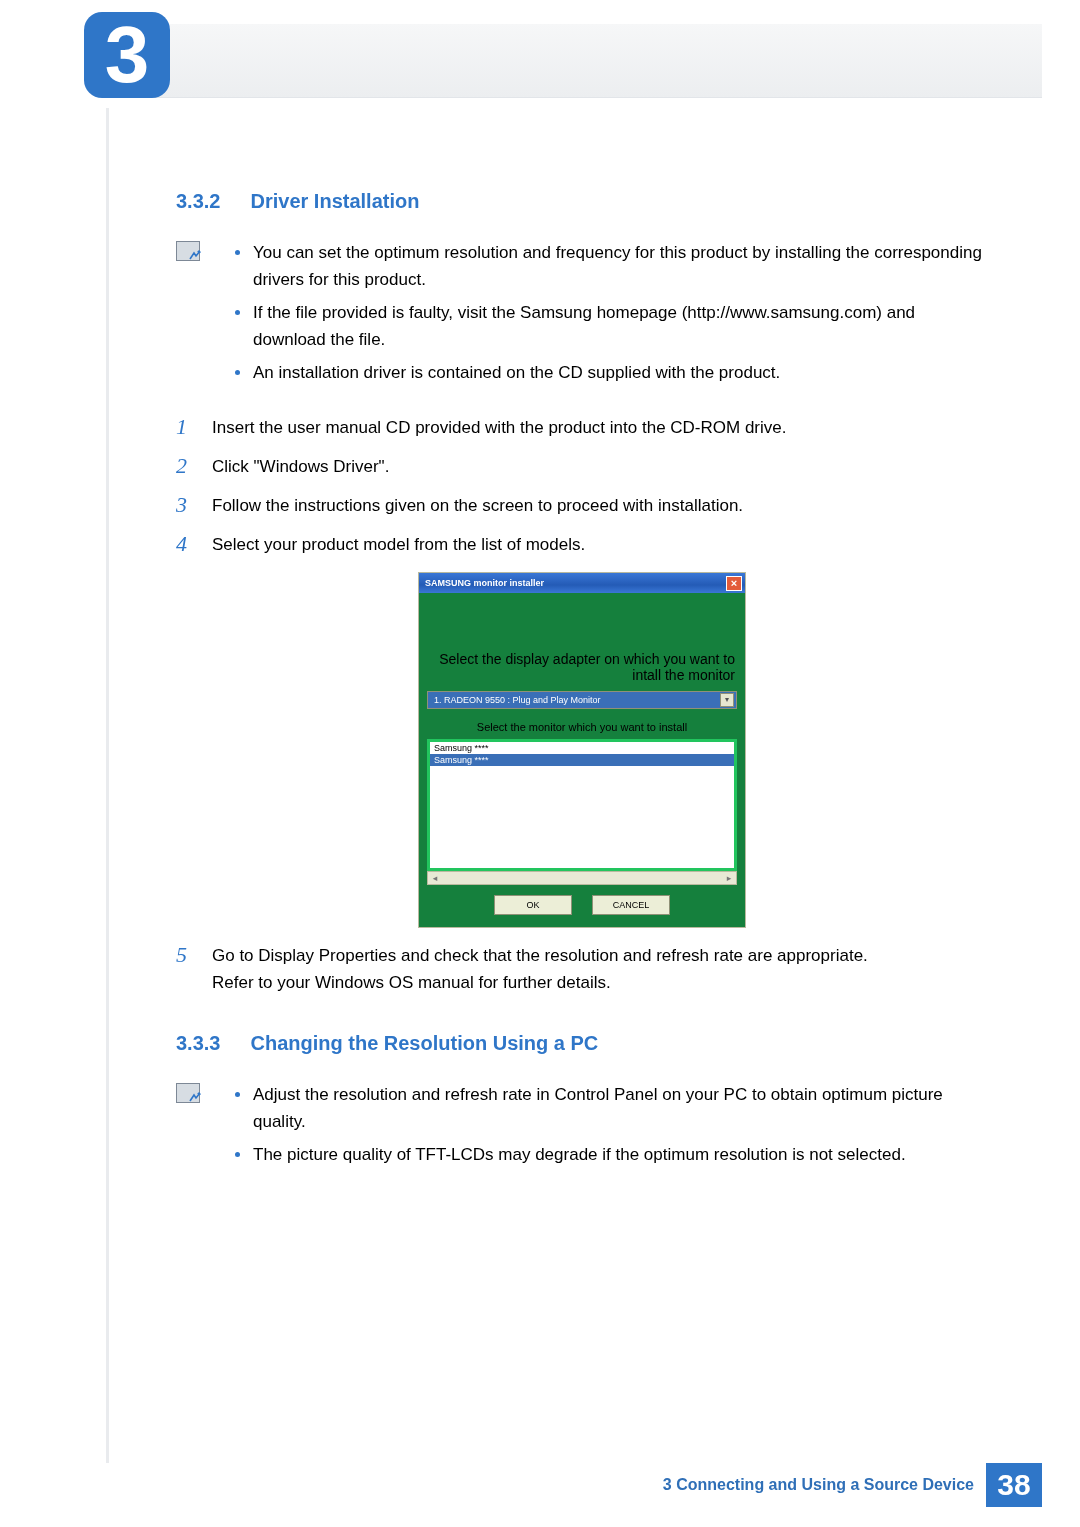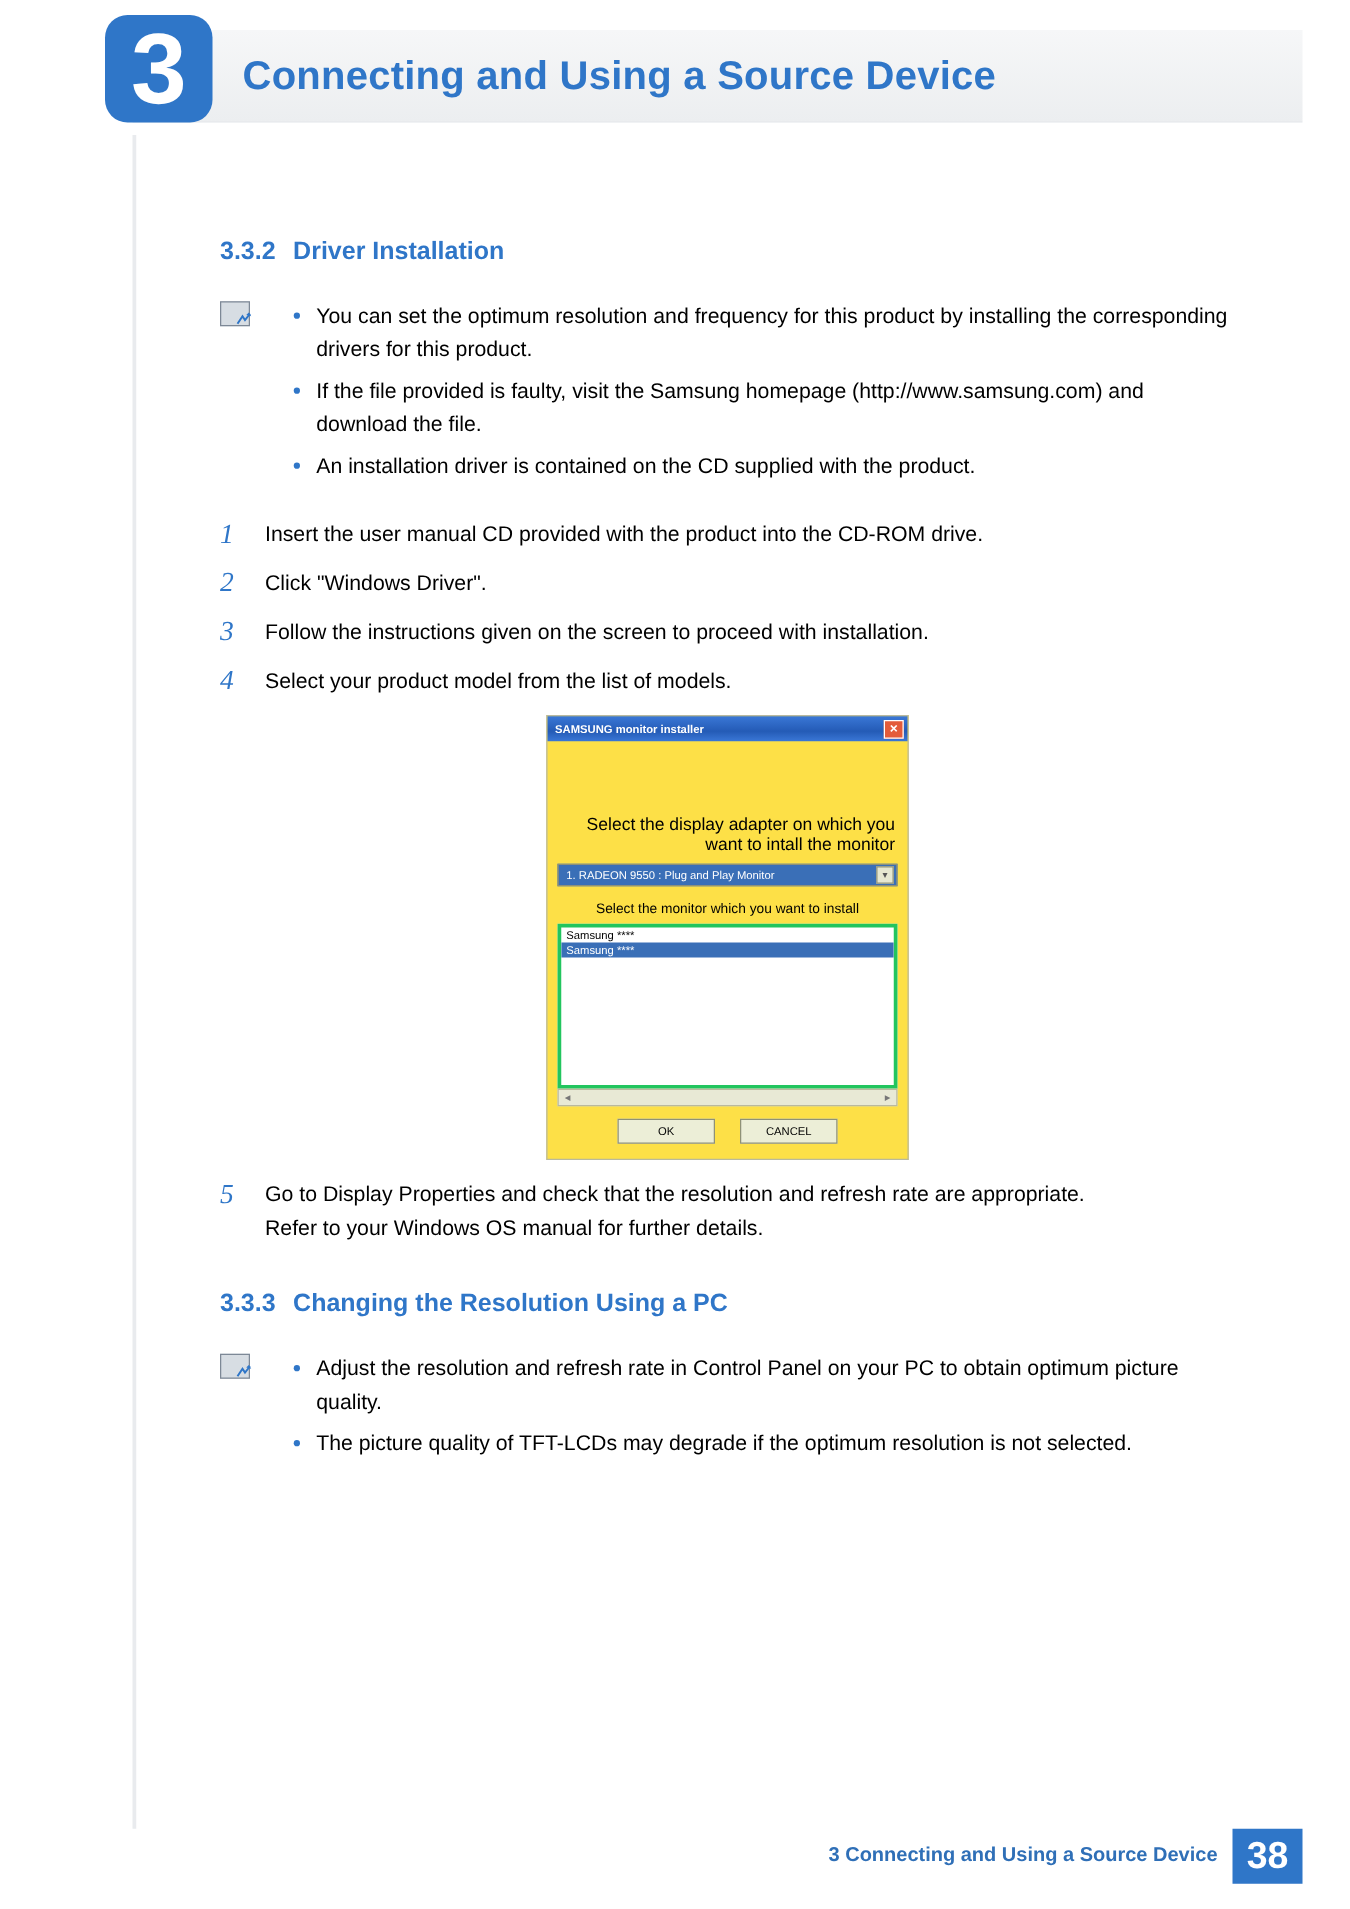--- a/index.html
+++ b/index.html
@@ -51,21 +51,21 @@
     letter-spacing: 0.2px;
   }
   .content {
     position: absolute;
     left: 176px;
     right: 92px;
     top: 190px;
   }
   .sec-row {
     display: flex;
-    gap: 14px;
+    gap: 30px;
     font-size: 20px;
     font-weight: bold;
     color: #2f76c8;
     margin-bottom: 26px;
   }
   .note-block {
     display: flex;
     align-items: flex-start;
     gap: 29px;
     margin-bottom: 22px;
@@ -120,23 +120,23 @@
     line-height: 26px;
     font-family: Georgia, 'Times New Roman', serif;
     font-weight: 500;
   }
   .step-text {
     font-size: 17px;
     line-height: 27px;
     flex: 1;
   }
   .installer {
-    width: 290px;
+    width: 328px;
     margin: 14px auto 14px auto;
-    background: #fde047;
+    background: #15803d;
     border: 1px solid #b9b99e;
     padding-bottom: 12px;
     font-size: 10px;
   }
   .win-titlebar {
     height: 20px;
     background: linear-gradient(to bottom, #3a77d6 0%, #245bb6 60%, #3a77d6 100%);
     color: #fff;
     display: flex;
     align-items: center;
@@ -260,21 +260,20 @@
     line-height: 44px;
     text-align: center;
   }
 </style>
 </head>
 <body>
 
 <div class="page">
   <div class="top-bar"></div>
   <div class="chapter-badge">3</div>
-  <div class="chapter-title">Connecting and Using a Source Device</div>
   <div class="left-band"></div>
 
   <div class="content">
 
     <div class="sec-row">
       <span>3.3.2</span>
       <span>Driver Installation</span>
     </div>
 
     <div class="note-block">

